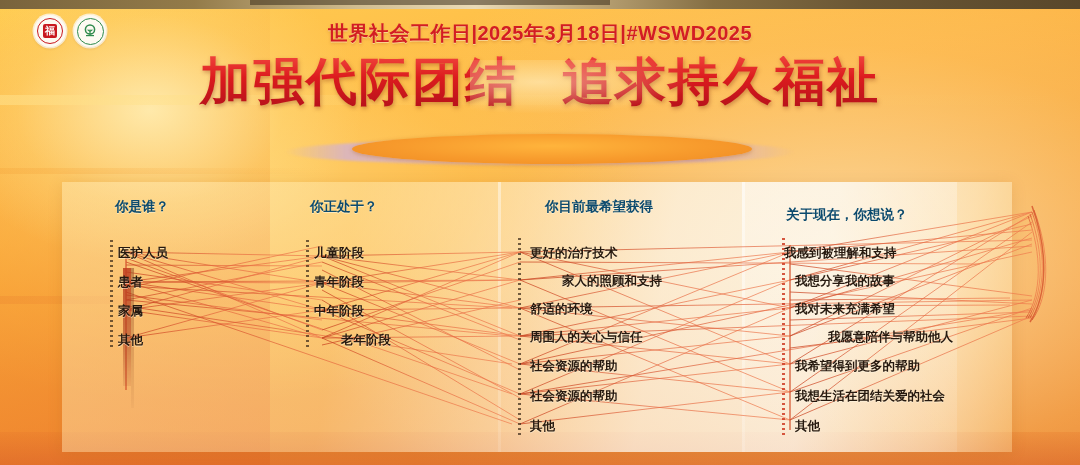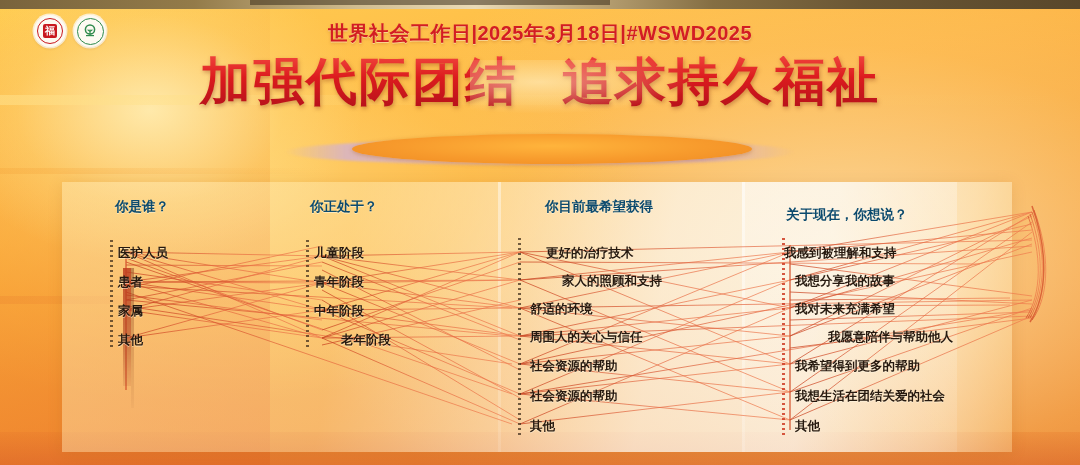--- a/index.html
+++ b/index.html
@@ -301,21 +301,21 @@
   <div class="pin-strip" style="left:306px;top:240px;height:110px;"></div>
   <div class="item" style="left:314px;top:245px;">儿童阶段</div>
   <div class="item" style="left:314px;top:274px;">青年阶段</div>
   <div class="item" style="left:314px;top:303px;">中年阶段</div>
   <div class="item" style="left:314px;top:332px;margin-left:27px;">老年阶段</div>
 
   <div class="col" style="left:545px;top:198px;">
     <div class="col-head">你目前最希望获得</div>
   </div>
   <div class="pin-strip" style="left:518px;top:238px;height:198px;"></div>
-  <div class="item" style="left:530px;top:245px;margin-left:16px;">更好的治疗技术</div>
+  <div class="item" style="left:530px;top:245px;">更好的治疗技术</div>
   <div class="item" style="left:562px;top:273px;">家人的照顾和支持</div>
   <div class="item" style="left:530px;top:301px;">舒适的环境</div>
   <div class="item" style="left:530px;top:329px;">周围人的关心与信任</div>
   <div class="item" style="left:530px;top:358px;">社会资源的帮助</div>
   <div class="item" style="left:530px;top:388px;">社会资源的帮助</div>
   <div class="item" style="left:530px;top:418px;">其他</div>
 
   <div class="col" style="left:786px;top:198px;margin-top:8px;">
     <div class="col-head">关于现在，你想说？</div>
   </div>

